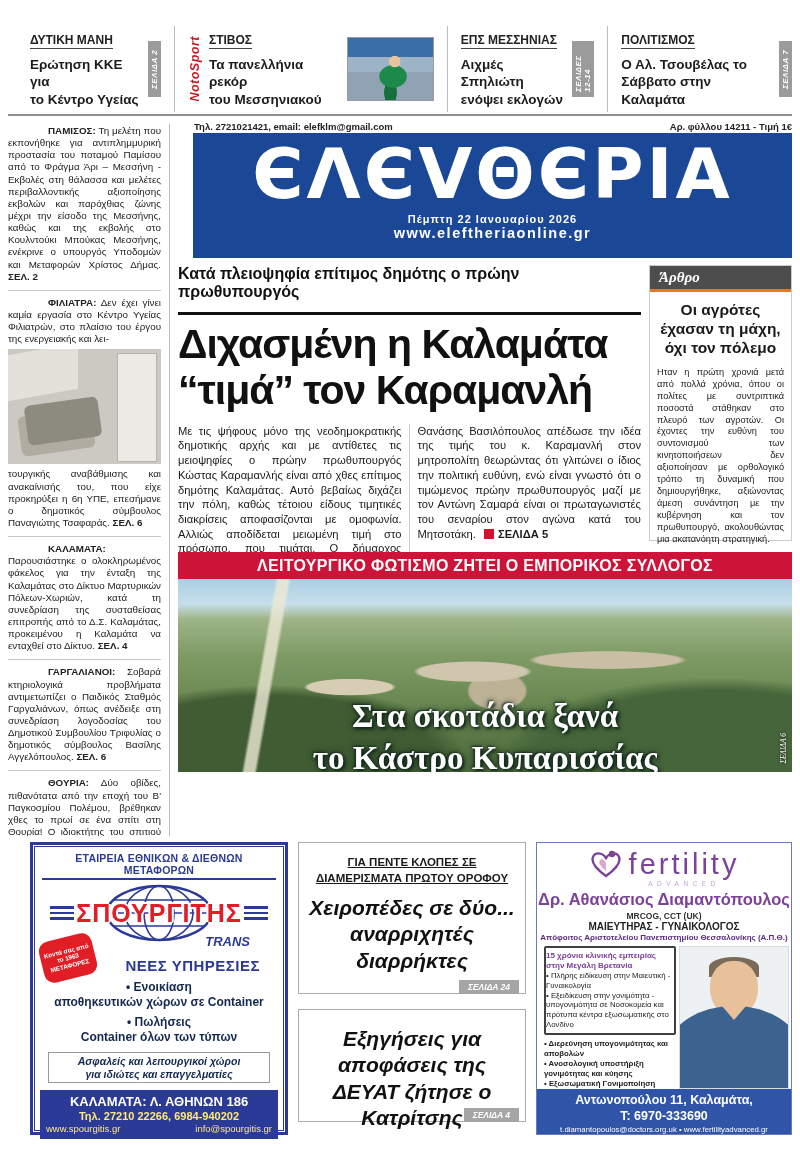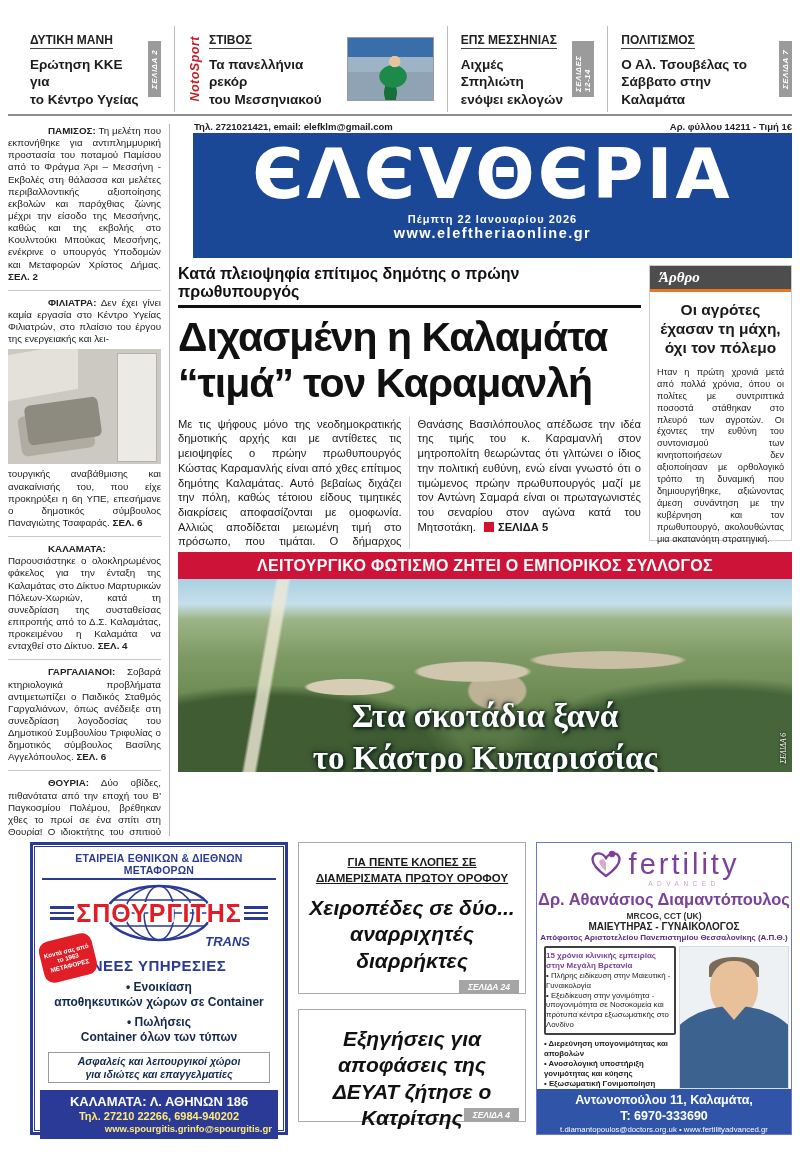--- a/index.html
+++ b/index.html
@@ -46,21 +46,21 @@
   .banner{position:absolute;left:193px;top:133px;width:599px;height:125px;background:#1a4796;color:#fff;
           text-align:center;overflow:hidden;}
   .logo{font-family:"DejaVu Sans",sans-serif;font-weight:bold;font-size:70px;line-height:1.05;
         letter-spacing:3px;margin-top:5px;}
   .banner-date{font-size:11px;font-weight:bold;margin-top:1px;letter-spacing:1px;}
   .banner-site{font-size:14.5px;font-weight:bold;color:#ffffff;letter-spacing:1.5px;}
 
   
   .story-zone{position:absolute;left:178px;top:265px;width:614px;height:282px;display:flex;}
   .story{width:463px;}
-  .kicker{font-size:16px;font-weight:bold;color:#111;border-bottom:3px solid #111;padding-bottom:4px;}
+  .kicker{font-size:16px;font-weight:bold;color:#111;border-bottom:3px solid #111;padding-bottom:11px;}
   .headline{font-size:41px;font-weight:bold;line-height:1.12;letter-spacing:-1px;color:#111;margin:7px 0 10px;}
   .headline span{display:block;}
   .story-body{column-count:2;column-gap:16px;column-rule:1px solid #ccc;font-size:11.2px;
               line-height:1.31;text-align:justify;}
   .marker{display:inline-block;width:10px;height:10px;background:#d41230;margin:0 4px 0 8px;vertical-align:-1px;}
   .story-page{font-weight:bold;}
 
   .opinion{width:143px;margin-left:8px;border:1px solid #ccc;box-sizing:border-box;height:276px;}
   .op-head{background:#4d4d4d;border-bottom:3px solid #e87722;color:#fff;
            font-family:"Liberation Serif",serif;font-style:italic;font-weight:bold;font-size:15px;padding:3px 9px;}
@@ -101,29 +101,29 @@
   .sp-logo{position:relative;height:58px;display:flex;align-items:center;justify-content:center;margin-top:4px;}
   .sp-logo svg{position:absolute;left:50%;top:50%;transform:translate(-50%,-50%);}
   .sp-name{position:relative;z-index:1;color:#e11d26;font-weight:bold;font-size:25px;letter-spacing:1px;
            text-shadow:-2px 0 #fff,2px 0 #fff,0 2px #fff,0 -2px #fff,1px 1px #fff,-1px -1px #fff;}
   .wing{width:24px;height:15px;background:repeating-linear-gradient(180deg,#2a3a96 0 2.5px,transparent 2.5px 5.5px);
         position:relative;z-index:1;margin:0 2px;}
   .sp-trans{text-align:right;margin:-8px 26px 0 0;color:#2a3a96;font-style:italic;font-weight:bold;font-size:13px;}
   .sp-badge{position:absolute;left:8px;top:92px;width:54px;height:42px;background:#e11d26;border-radius:10px;
             transform:rotate(-14deg);color:#fff;font-size:6.3px;font-weight:bold;line-height:1.15;
             display:flex;flex-direction:column;align-items:center;justify-content:center;padding:2px;box-sizing:border-box;}
-  .sp-services{color:#2a3a96;font-weight:bold;font-size:15px;margin:8px 16px 6px;letter-spacing:.5px;}
+  .sp-services{color:#2a3a96;font-weight:bold;font-size:15px;margin:8px 16px 6px;letter-spacing:.5px;text-align:right;}
   .sp-bullets{color:#13284f;font-weight:bold;font-size:12px;line-height:1.25;}
   .sp-bullets .b2{margin-top:5px;}
   .sp-note{border:1px solid #999;margin:7px 6px;padding:2px 3px;color:#13284f;font-weight:bold;
            font-size:10.5px;line-height:1.2;font-style:italic;}
   .sp-foot{background:#2a3a96;margin:0 -2px;padding:4px 6px 5px;}
   .sp-addr{color:#fff;font-weight:bold;font-size:13px;}
   .sp-tel{color:#ffe97a;font-weight:bold;font-size:11px;margin-top:1px;}
-  .sp-web{display:flex;justify-content:flex-end;color:#ffe97a;font-weight:bold;font-size:9.5px;margin-top:1px;}
+  .sp-web{display:flex;justify-content:space-between;color:#ffe97a;font-weight:normal;font-size:9.5px;margin-top:1px;}
 
   
   .mid-col{width:228px;display:flex;flex-direction:column;}
   .mid-box{border:1px solid #aaa;position:relative;text-align:center;padding:12px 8px 18px;box-sizing:border-box;}
   .mb1{height:152px;}
   .mb2{height:113px;margin-top:15px;}
   .mb-kicker{font-weight:bold;font-size:11.5px;text-decoration:underline;line-height:1.35;}
   .mb-head{font-style:italic;font-weight:bold;font-size:21px;line-height:1.25;margin-top:9px;color:#111;}
   .mb2 .mb-head{margin-top:4px;}
   .mb-tag{position:absolute;right:6px;bottom:-1px;background:#a5a5a5;color:#fff;font-style:italic;

